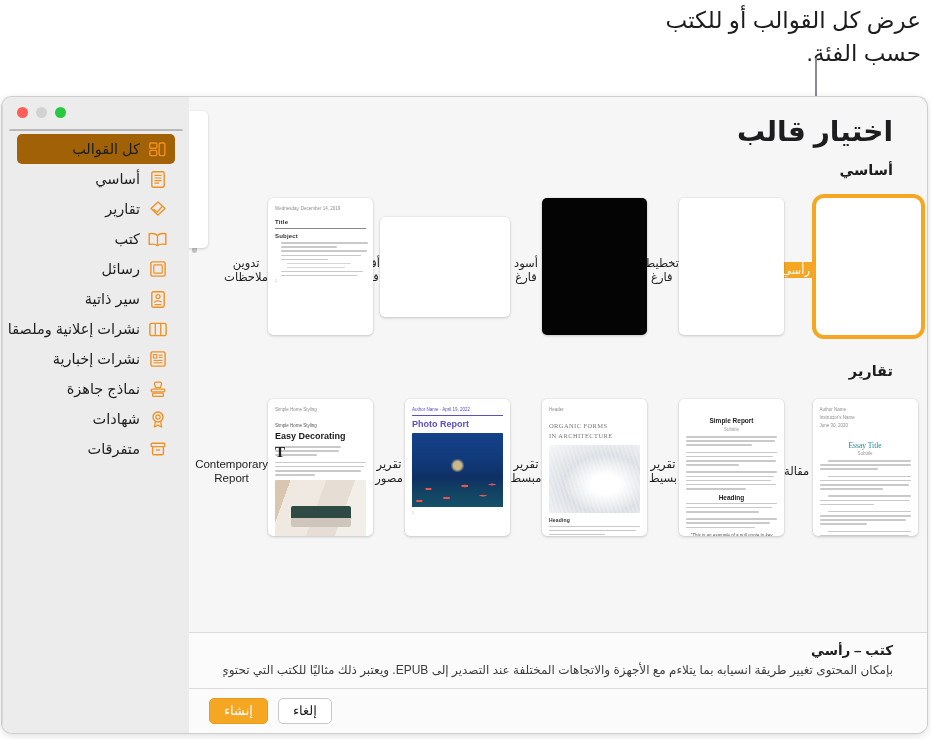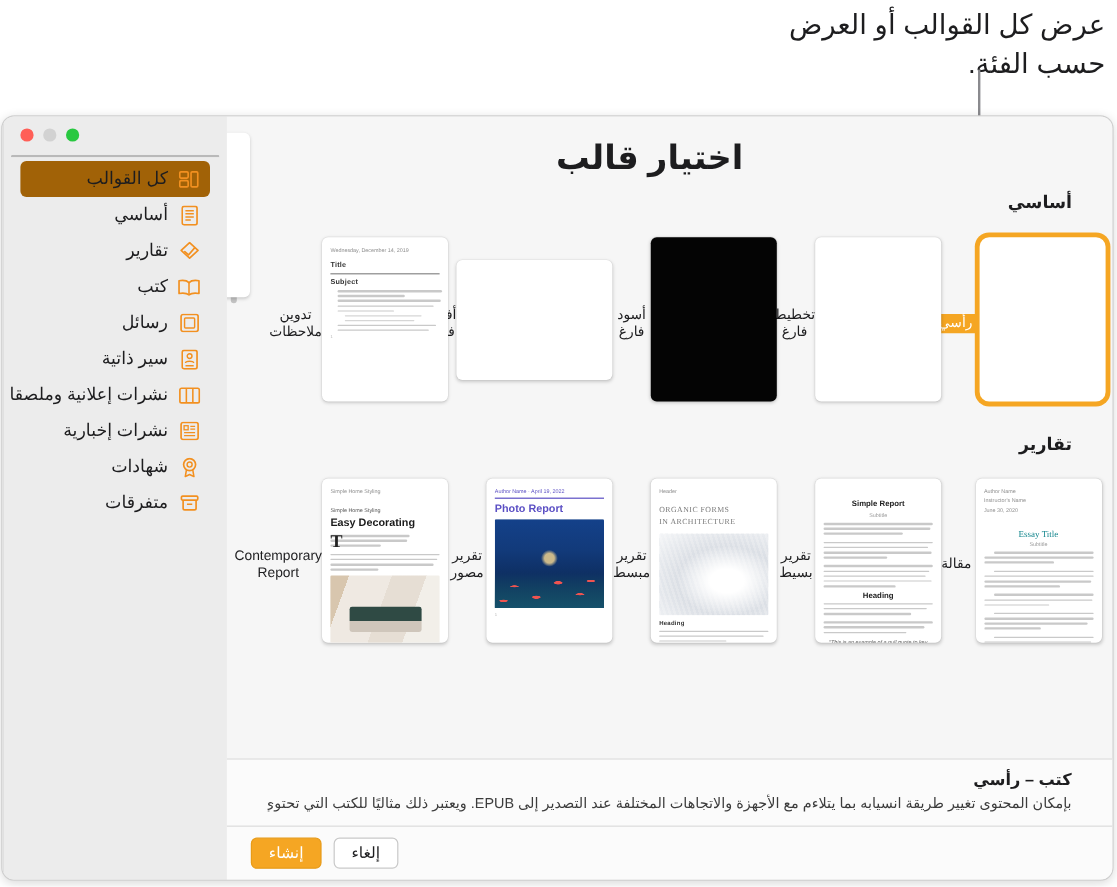--- a/index.html
+++ b/index.html
@@ -148,21 +148,21 @@
     flex: 1 1 auto;
     position: relative;
     overflow: hidden;
     padding: 0;
   }
 
   .page-title {
     font-size: 28px;
     font-weight: bold;
     color: #1d1d1f;
-    text-align: center;
+    text-align: right;
     padding: 18px 0 0 0;
     margin: 0 34px 0 0;
     letter-spacing: 0;
   }
 
   .section-title {
     font-size: 14.5px;
     font-weight: bold;
     color: #1d1d1f;
     text-align: right;
@@ -345,21 +345,21 @@
     background: #f5a623;
     border-color: #e89b18;
     color: #ffffff;
   }
 </style>
 </head>
 <body>
 
 <div id="root">
 
-  <div class="callout-text">عرض كل القوالب أو العرض حسب الفئة.</div>
+  <div class="callout-text">عرض كل القوالب أو للكتب حسب الفئة.</div>
   <div class="callout-line vert"></div>
 
   <div class="window">
 
     <div class="content">
       <div class="scroll-area">
 
         <div class="scrollbar-v"></div>
 
         <h1 class="page-title">اختيار قالب</h1>
@@ -673,20 +673,30 @@
                 <rect x="3.4" y="3.6" width="3.4" height="3.4" fill="none" stroke="currentColor" stroke-width="1.1"></rect>
                 <line x1="8.6" y1="4.2" x2="12.6" y2="4.2" stroke="currentColor" stroke-width="1.1"></line>
                 <line x1="8.6" y1="6.4" x2="12.6" y2="6.4" stroke="currentColor" stroke-width="1.1"></line>
                 <line x1="3.4" y1="9.4" x2="12.6" y2="9.4" stroke="currentColor" stroke-width="1.1"></line>
                 <line x1="3.4" y1="11.8" x2="12.6" y2="11.8" stroke="currentColor" stroke-width="1.1"></line>
               </svg>
           </span>
           <span class="side-label">نشرات إخبارية</span>
         </div>
 
+        <div class="side-item">
+          <span class="side-icon">
+            <svg width="16" height="17" viewBox="0 0 16 17">
+                <path d="M6 1.2 h4 a1.6 1.6 0 0 1 1.5 2.1 l-1.1 3.3 h-4.8 l-1.1 -3.3 A1.6 1.6 0 0 1 6 1.2 Z" fill="none" stroke="currentColor" stroke-width="1.3" stroke-linejoin="round"></path>
+                <rect x="1.2" y="8.2" width="13.6" height="2.6" rx="1" fill="none" stroke="currentColor" stroke-width="1.3"></rect>
+                <rect x="2.6" y="12.2" width="10.8" height="3.2" rx="1" fill="none" stroke="currentColor" stroke-width="1.3"></rect>
+              </svg>
+          </span>
+          <span class="side-label">نماذج جاهزة</span>
+        </div>
 
         <div class="side-item">
           <span class="side-icon">
             <svg width="14" height="17" viewBox="0 0 14 17">
                 <circle cx="7" cy="6" r="5" fill="none" stroke="currentColor" stroke-width="1.4"></circle>
                 <circle cx="7" cy="6" r="2.1" fill="none" stroke="currentColor" stroke-width="1.2"></circle>
                 <path d="M4.4 10.2 L3.4 16 L7 14.2 L10.6 16 L9.6 10.2" fill="none" stroke="currentColor" stroke-width="1.3" stroke-linejoin="round"></path>
               </svg>
           </span>
           <span class="side-label">شهادات</span>

